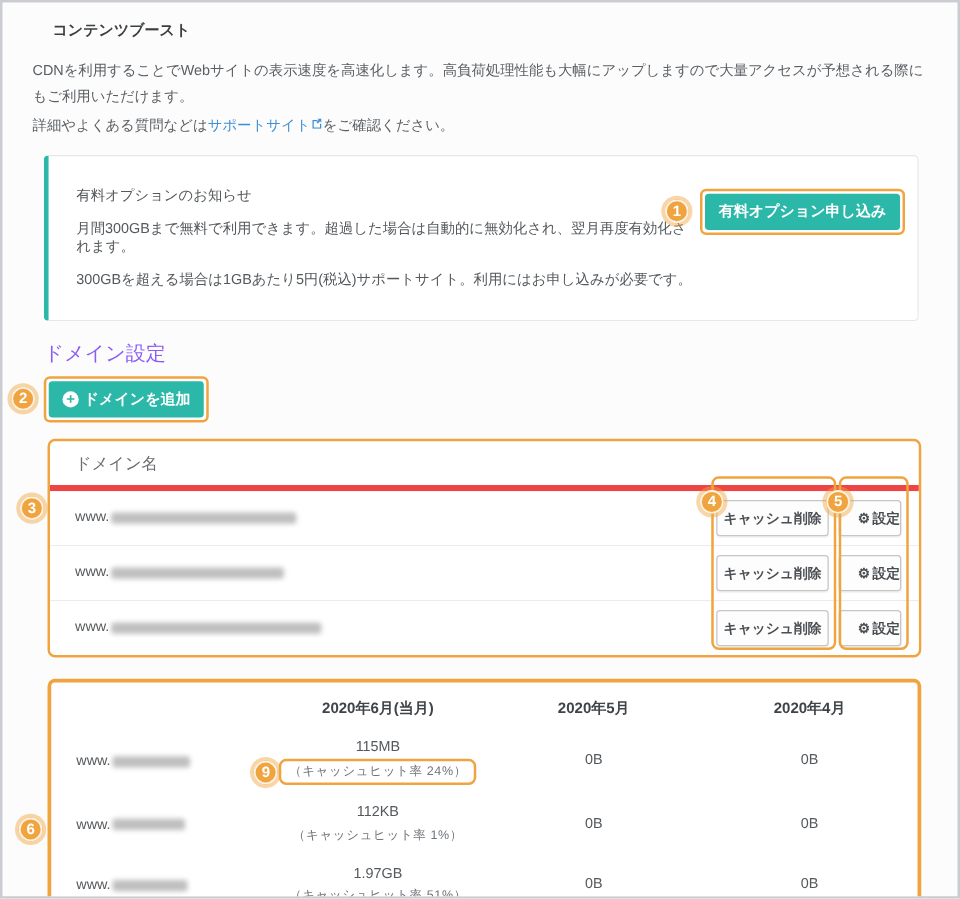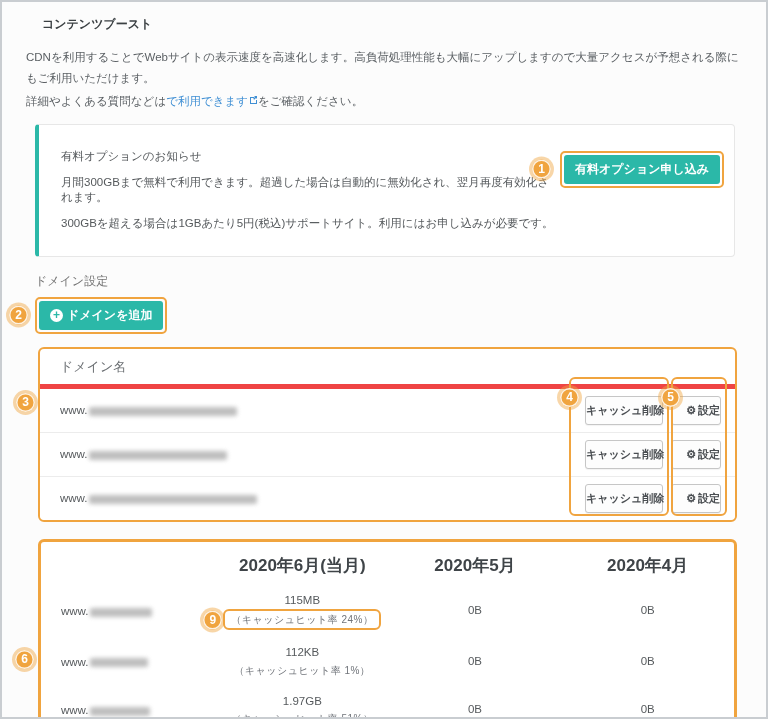--- a/index.html
+++ b/index.html
@@ -64,21 +64,21 @@
     position: absolute;
     width: 19px; height: 19px; line-height: 19px;
     background: #f0a43f; color: #fff;
     border-radius: 50%;
     text-align: center; font-size: 12px; font-weight: bold;
     box-shadow: 0 0 0 3px rgba(240,164,63,.45), inset 0 0 0 1.5px rgba(255,255,255,.85);
     z-index: 5;
   }
 
   
-  .domain-label { margin: 16px 0 0 18px; font-size: 12px; color: #737373; }
+  .domain-label { margin: 16px 0 0 18px; font-size: 16px; color: #8b5cf6; }
   .add-wrap { margin: 7px 0 0 18px; }
   .btn-add { display: inline-flex; align-items: center; gap: 4px; }
   .plus-circle {
     display:inline-block; width: 13px; height: 13px; line-height: 12px;
     background:#fff; color:#2bb8a8; border-radius:50%;
     font-size: 12px; font-weight: bold; text-align:center;
   }
 
   .domain-table {
     position: relative;
@@ -109,21 +109,21 @@
   }
 
   .btn-gray {
     background: #fdfdfd;
     border: 1px solid #c6c6c6; border-radius: 3px;
     font-size: 11px; font-weight: bold; color: #4a4e52;
     padding: 6px 0; text-align: center;
     cursor: pointer; white-space: nowrap;
     box-shadow: 0 1px 1px rgba(0,0,0,.05);
   }
-  .btn-cache { width: 78px; margin-right: 8px; }
+  .btn-cache { width: 90px; margin-right: 8px; }
   .btn-settings { width: 50px; text-align: right; }
   .gear { font-size: 11px; margin-right: 2px; color:#4a4e52; }
 
   .col-outline {
     position: absolute;
     border: 2px solid #f0a43f; border-radius: 6px;
     top: 28px; bottom: 4px; z-index: 3; pointer-events: none;
   }
   .col-outline.cache   { right: 66px; width: 100px; }
   .col-outline.settings{ right: 8px;  width: 56px;  }
@@ -137,41 +137,41 @@
     border-radius: 6px;
     font-size: 11.5px; color: #55595c;
     padding-bottom: 4px;
   }
   .u-row {
     display: grid;
     grid-template-columns: 175px 1fr 1fr 1fr;
     align-items: center;
   }
   .u-head { padding: 12px 0 8px; font-weight: bold; color: #3f4448; }
-  .u-head .c { text-align: center; font-size: 17px; }
+  .u-head .c { text-align: center; font-size: 12px; }
   .u-data { padding: 7px 0; }
   .u-domain { padding-left: 20px; white-space: nowrap; }
   .u-val { text-align: center; line-height: 1.5; }
   .hit { font-size: 10px; color: #70747a; letter-spacing: .5px; text-align: center; }
   .hit-ann {
     position: relative; display: inline-block;
     border: 2px solid #f0a43f; border-radius: 6px;
     padding: 0 6px;
   }
 </style>
 </head>
 <body>
 
 <div class="frame">
 
   <div class="page-title">コンテンツブースト</div>
 
   <div class="intro">
     <span>CDNを利用することでWebサイトの表示速度を高速化します。高負荷処理性能も大幅にアップしますので大量アクセスが予想される際にもご利用いただけます。</span><br>
-    <span>詳細やよくある質問などは</span><a class="link">で利用できます</a><span class="ext-icon"><svg width="9" height="9" viewBox="0 0 9 9">
+    <span>詳細やよくある質問などは</span><a class="link">サポートサイト</a><span class="ext-icon"><svg width="9" height="9" viewBox="0 0 9 9">
           <path d="M1 2 h4 v1 H2 v5 h5 V5 h1 v4 H1 z" fill="#3f8fd4"></path>
           <path d="M5 1 h3 v3 L7 3 5.2 4.8 4.2 3.8 6 2z" fill="#3f8fd4"></path>
         </svg></span><span>をご確認ください。</span>
   </div>
 
   <div class="notice">
     <div class="notice-title">有料オプションのお知らせ</div>
     <div class="notice-line">月間300GBまで無料で利用できます。超過した場合は自動的に無効化され、翌月再度有効化されます。</div>
     <div class="notice-line">300GBを超える場合は1GBあたり5円(税込)サポートサイト。利用にはお申し込みが必要です。</div>
     <div class="apply-wrap">

